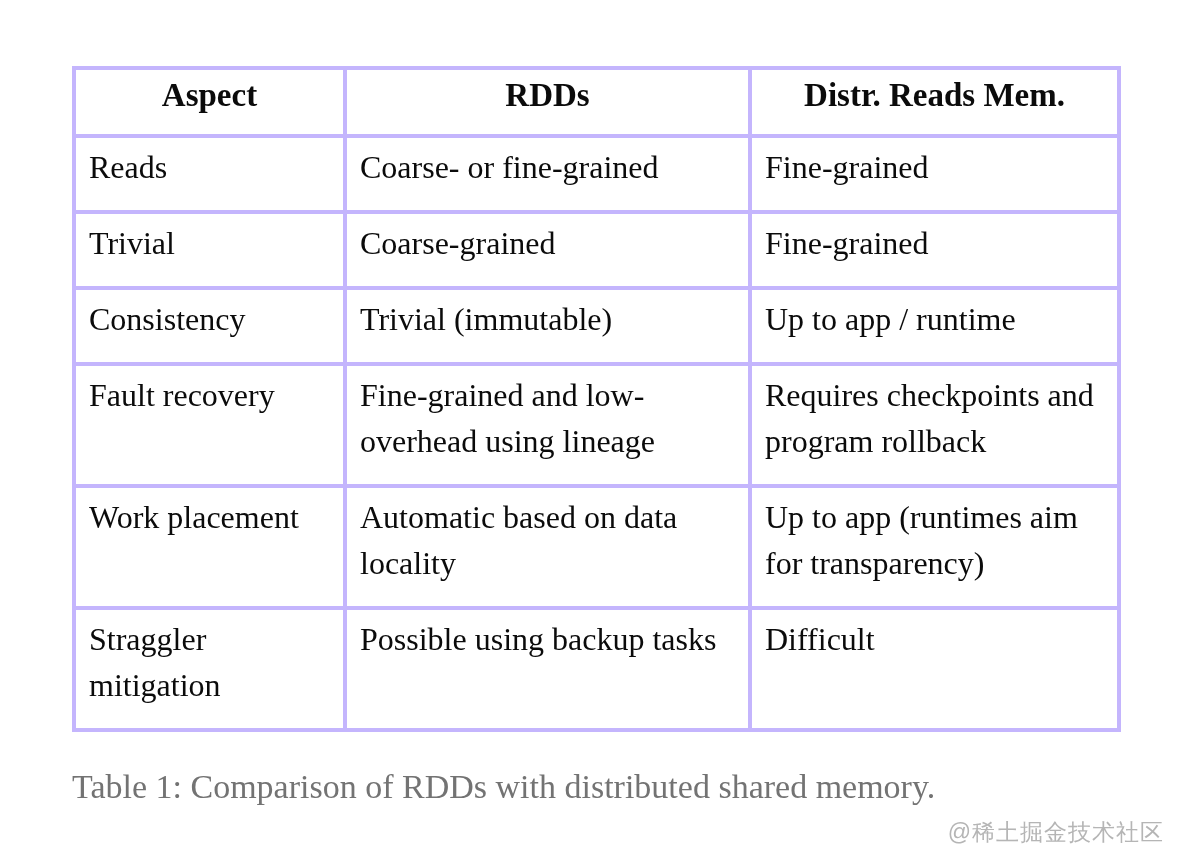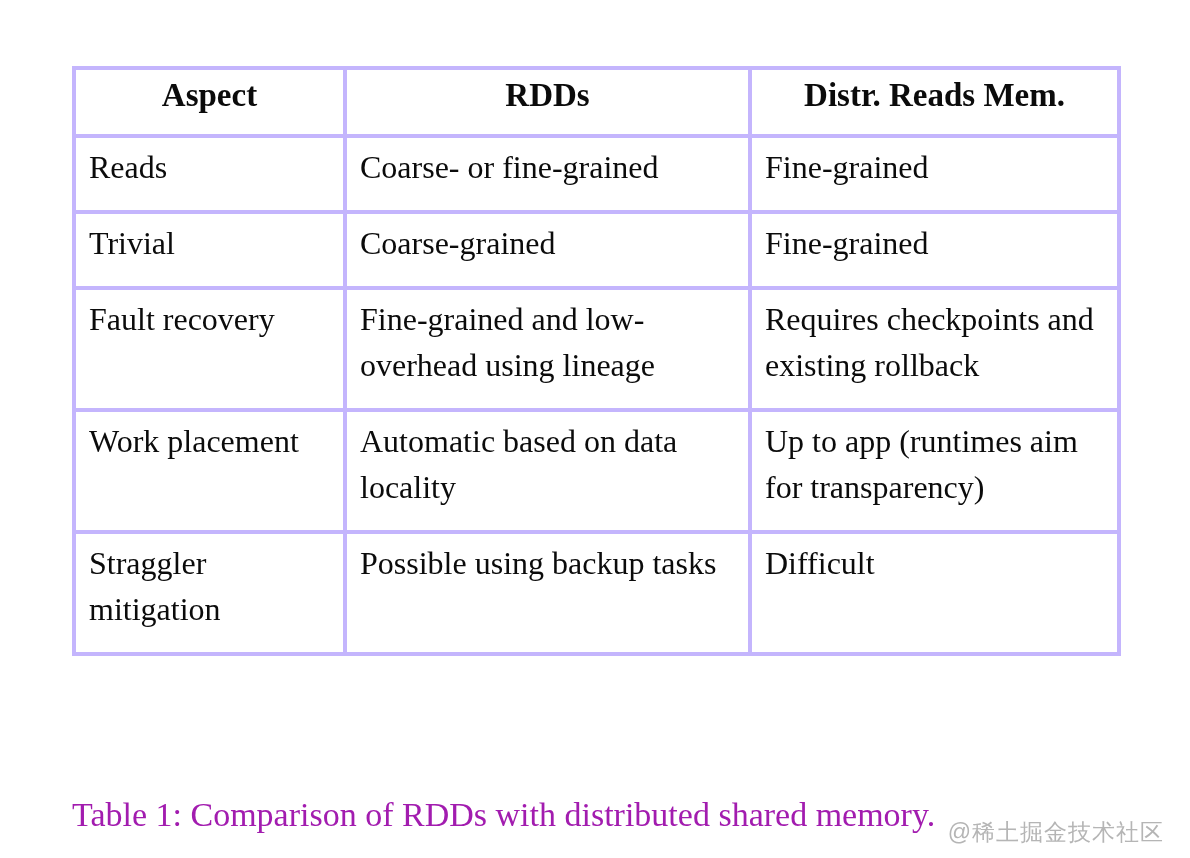--- a/index.html
+++ b/index.html
@@ -49,26 +49,26 @@
     font-weight: normal;
     text-align: left;
     padding: 6px 10px 20px 13px;
     line-height: 46px;
   }
   tr.h-s { height: 61px; }
   tr.h-t { height: 122px; }
   .caption {
     position: absolute;
     left: 72px;
-    top: 796px;
+    top: 768px;
     width: 1046px;
     font-size: 34px;
     text-align: left;
     white-space: nowrap;
-    color: #a21caf;
+    color: #737373;
   }
   .watermark {
     position: absolute;
     right: 26px;
     top: 817px;
     font-size: 23px;
     color: #b5b5b5;
     font-family: "Liberation Sans", "DejaVu Sans", sans-serif;
     letter-spacing: 1px;
   }
@@ -95,24 +95,29 @@
       <tr class="h-s">
         <td>Reads</td>
         <td>Coarse- or fine-grained</td>
         <td>Fine-grained</td>
       </tr>
       <tr class="h-s">
         <td>Trivial</td>
         <td>Coarse-grained</td>
         <td>Fine-grained</td>
       </tr>
+      <tr class="h-s">
+        <td>Consistency</td>
+        <td>Trivial (immutable)</td>
+        <td>Up to app / runtime</td>
+      </tr>
       <tr class="h-t">
         <td>Fault recovery</td>
         <td>Fine-grained and low-overhead using lineage</td>
-        <td>Requires checkpoints and existing rollback</td>
+        <td>Requires checkpoints and program rollback</td>
       </tr>
       <tr class="h-t">
         <td>Work placement</td>
         <td>Automatic based on data locality</td>
         <td>Up to app (runtimes aim for transparency)</td>
       </tr>
       <tr class="h-t">
         <td>Straggler mitigation</td>
         <td>Possible using backup tasks</td>
         <td>Difficult</td>

